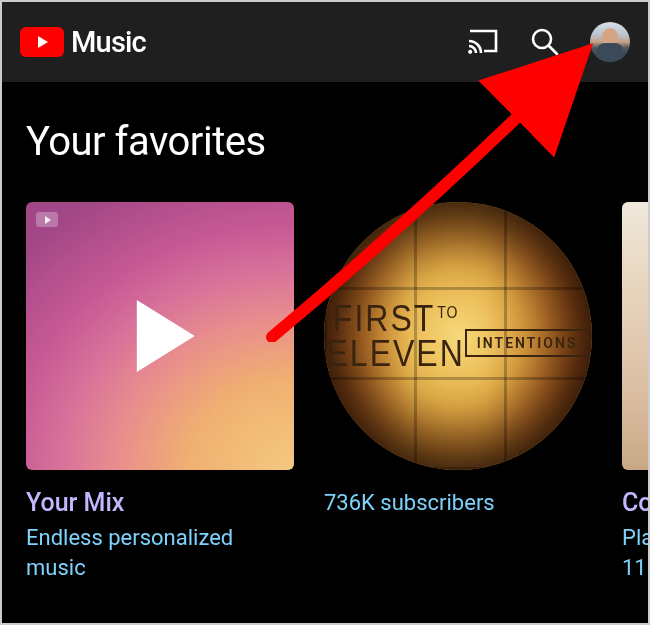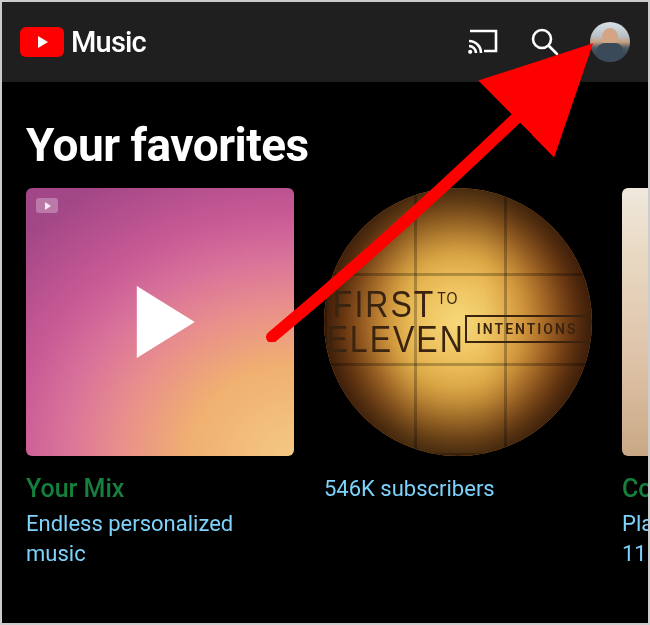--- a/index.html
+++ b/index.html
@@ -92,24 +92,24 @@
       transform: translateX(-50%);
       width: 26px;
       height: 20px;
       background: #3b4a58;
       border-radius: 8px 8px 0 0;
     }
     .content {
       padding: 36px 0 0 24px;
     }
     .section-title {
-      font-size: 46px;
-      font-weight: 700;
+      font-size: 40px;
+      font-weight: 400;
       letter-spacing: -0.5px;
-      margin-bottom: 16px;
+      margin-bottom: 37px;
     }
     .carousel {
       display: flex;
       gap: 30px;
     }
     .card {
       width: 268px;
       flex-shrink: 0;
     }
     .card-art {
@@ -216,21 +216,21 @@
       font-weight: 600;
     }
     
     .partial-art {
       background: linear-gradient(180deg, #efe8dc 0%, #e9d9c3 25%, #dcbfa3 70%, #c8a884 100%);
       position: relative;
     }
     .card-title {
       font-size: 25px;
       font-weight: 500;
-      color: #15803d;
+      color: #c4b5fd;
       margin-bottom: 6px;
       white-space: nowrap;
     }
     .card-sub {
       font-size: 22px;
       color: #7dd3fc;
       line-height: 1.35;
     }
     
     .arrow-annot {
@@ -292,21 +292,21 @@
       </div>
 
       <div class="card">
         <div class="card-art circle-art">
           <div class="fte-title">
             <span>FIRST</span><span class="to">TO</span><br>
             <span>ELEVEN</span>
           </div>
           <div class="intentions">INTENTIONS</div>
         </div>
-        <div class="card-sub">546K subscribers</div>
+        <div class="card-sub">736K subscribers</div>
       </div>
 
       <div class="card">
         <div class="card-art partial-art">
           
         </div>
         <div class="card-title">Cov</div>
         <div class="card-sub" style="white-space:pre-line;">Play
 116</div>
       </div>

